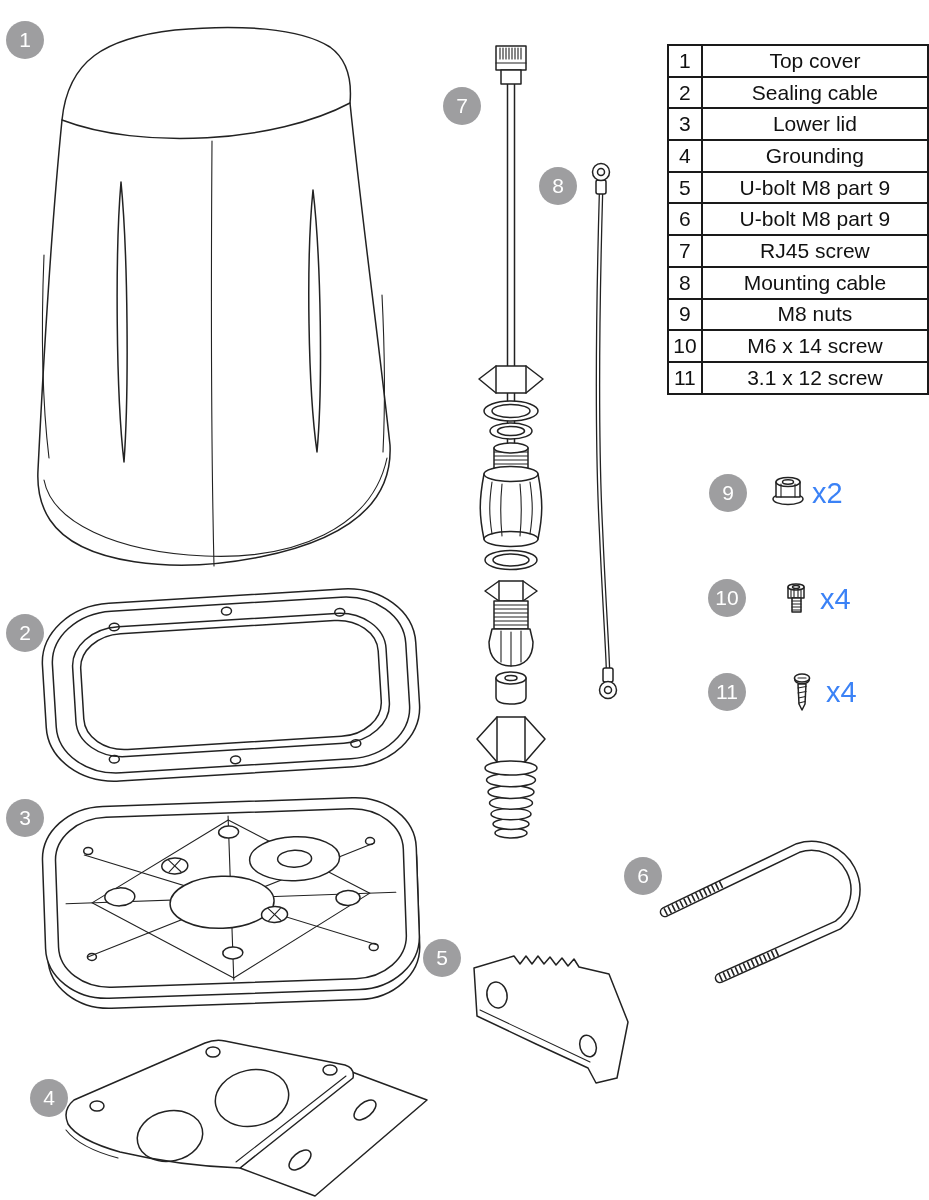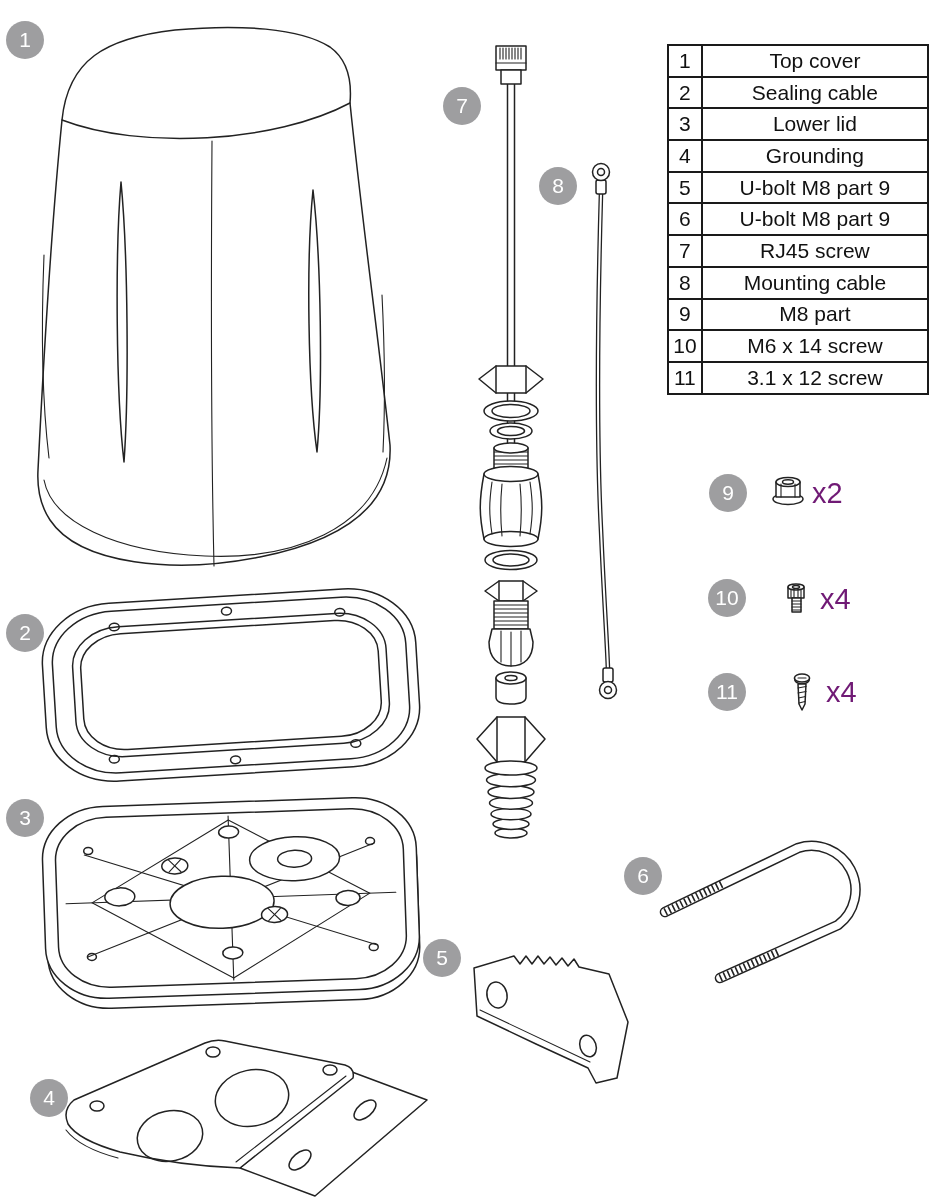--- a/index.html
+++ b/index.html
@@ -26,21 +26,21 @@
   }
   
   .parts-table {
     position:absolute; left:667px; top:44px; border-collapse:collapse;
     font-size:21px; color:#111; background:#fff;
   }
   .parts-table td { border:2px solid #1a1a1a; height:29.7px; text-align:center; padding:0 24px; white-space:nowrap; }
   .parts-table td.num { width:24px; padding:0 4px; }
   .parts-table td.nm { width:188px; }
   
-  .qty { position:absolute; font-size:29px; font-weight:500; color:#701a75; }
+  .qty { position:absolute; font-size:29px; font-weight:500; color:#3b82f6; }
 </style>
 </head>
 <body>
 
 <div class="stage">
 
   <svg class="art" viewBox="0 0 929 1200" width="929" height="1200">
 
     <g>
       <path class="wf" d="M38,470 C44,350 52,220 62,120 C68,60 105,38 175,30 C240,24 300,28 330,47 C348,60 352,80 350,103 C362,220 378,335 390,445 C393,505 345,540 260,557 C175,574 80,565 50,520 C40,505 37,488 38,470 Z"></path>
@@ -294,21 +294,21 @@
       <tr>
           <td class="num">7</td>
           <td class="nm">RJ45 screw</td>
         </tr>
       <tr>
           <td class="num">8</td>
           <td class="nm">Mounting cable</td>
         </tr>
       <tr>
           <td class="num">9</td>
-          <td class="nm">M8 part</td>
+          <td class="nm">M8 nuts</td>
         </tr>
       <tr>
           <td class="num">10</td>
           <td class="nm">M6 x 14 screw</td>
         </tr>
       <tr>
           <td class="num">11</td>
           <td class="nm">3.1 x 12 screw</td>
         </tr>
     </tbody>

